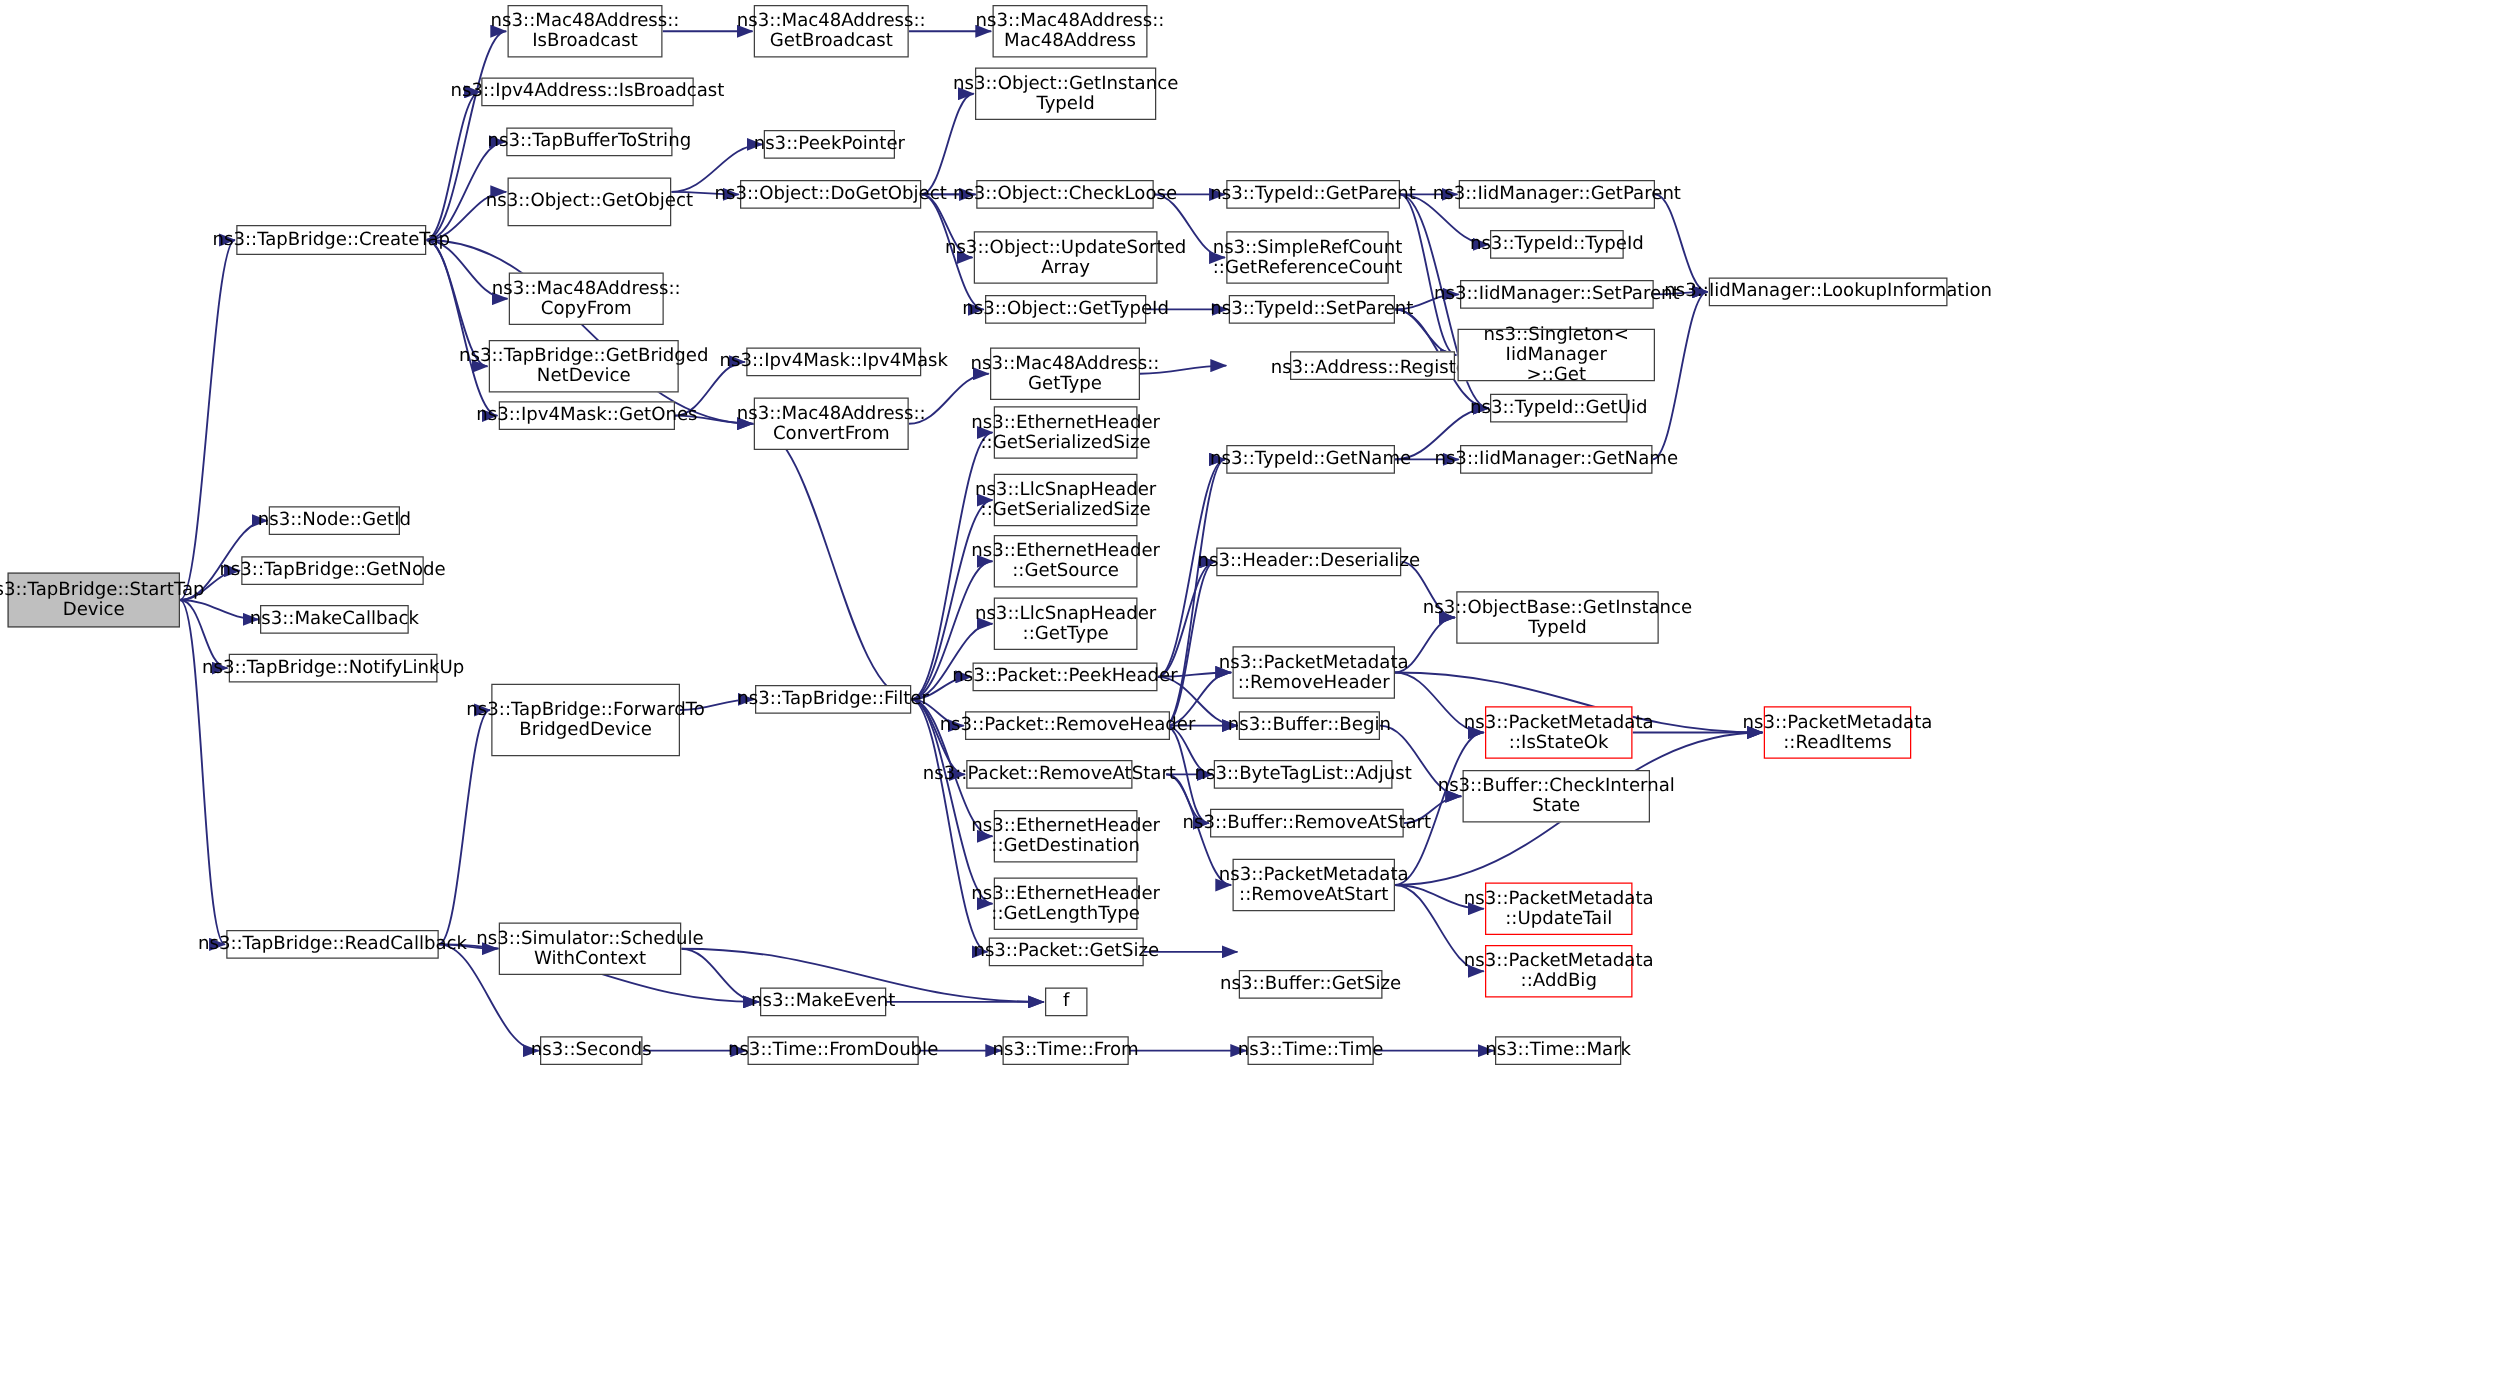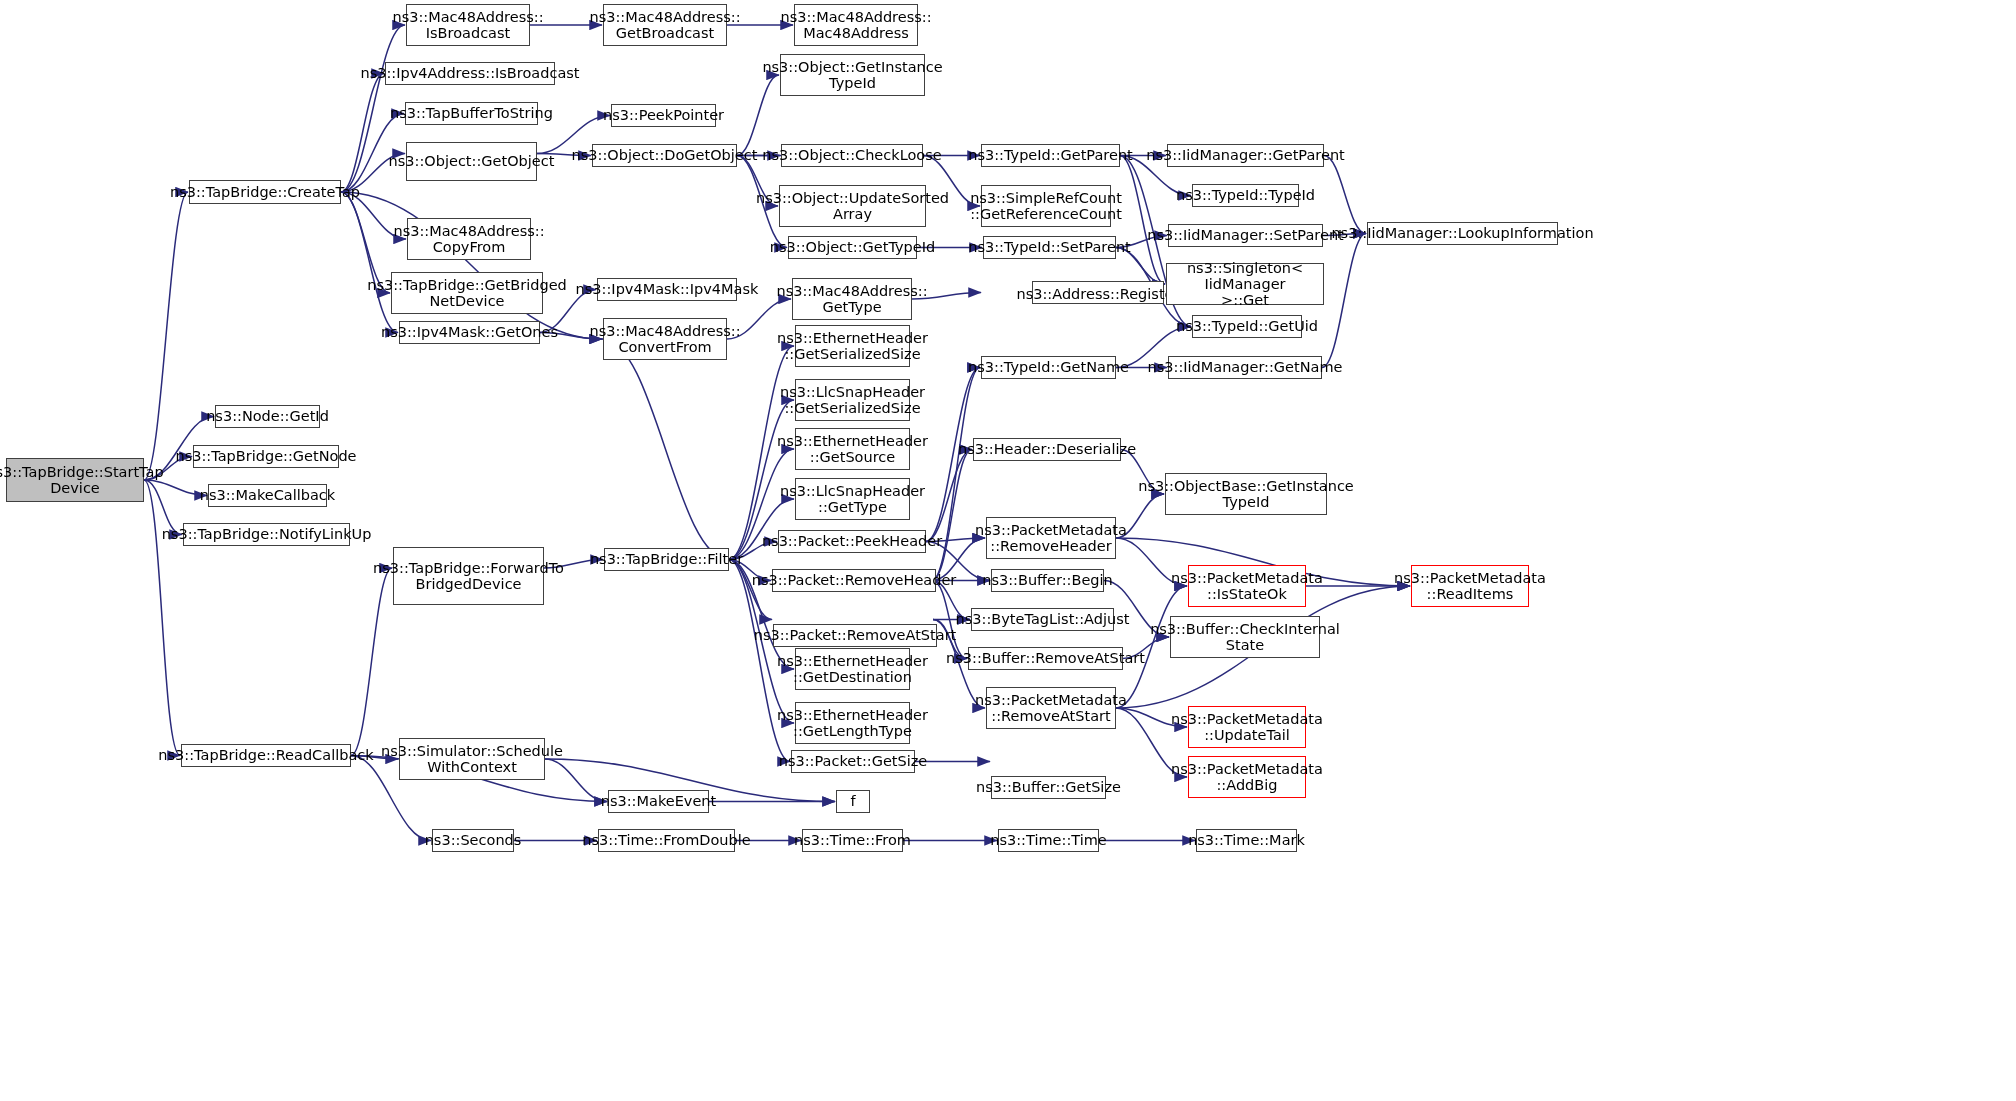--- a/index.html
+++ b/index.html
@@ -230,21 +230,21 @@
       <div class="node" style="left: 795px; top: 478px; width: 115px; height: 42px;">
         <span>ns3::LlcSnapHeader
 ::GetType</span>
       </div>
       <div class="node" style="left: 778px; top: 530px; width: 148px; height: 23px;">
         <span>ns3::Packet::PeekHeader</span>
       </div>
       <div class="node" style="left: 772px; top: 569px; width: 164px; height: 23px; justify-content: center;">
         <span>ns3::Packet::RemoveHeader</span>
       </div>
-      <div class="node" style="left: 773px; top: 608px; width: 164px; height: 23px; margin-top: 16px;">
+      <div class="node" style="left: 773px; top: 608px; width: 133px; height: 23px;">
         <span>ns3::Packet::RemoveAtStart</span>
       </div>
       <div class="node" style="left: 795px; top: 648px; width: 115px; height: 42px;">
         <span>ns3::EthernetHeader
 ::GetDestination</span>
       </div>
       <div class="node" style="left: 795px; top: 702px; width: 115px; height: 42px;">
         <span>ns3::EthernetHeader
 ::GetLengthType</span>
       </div>

